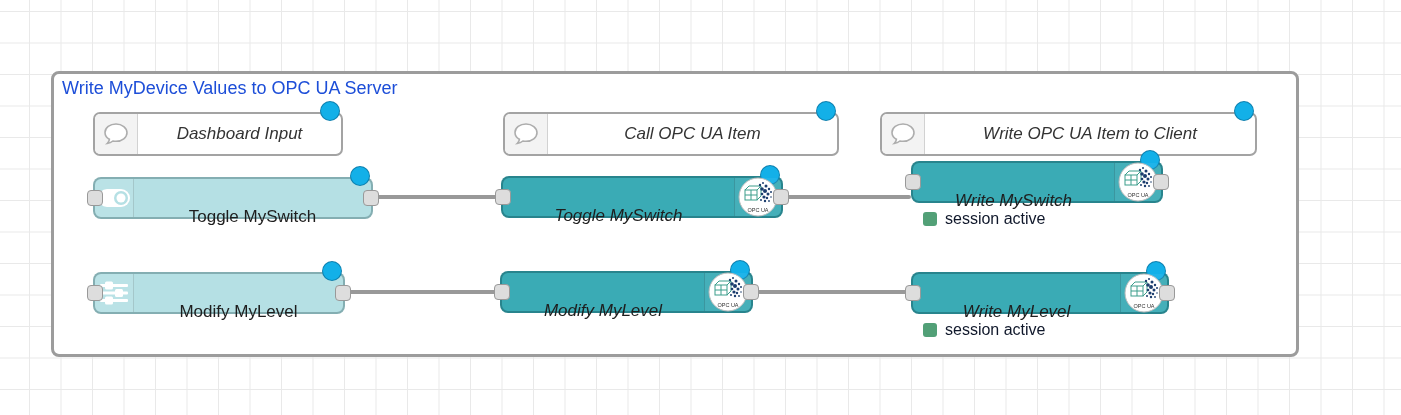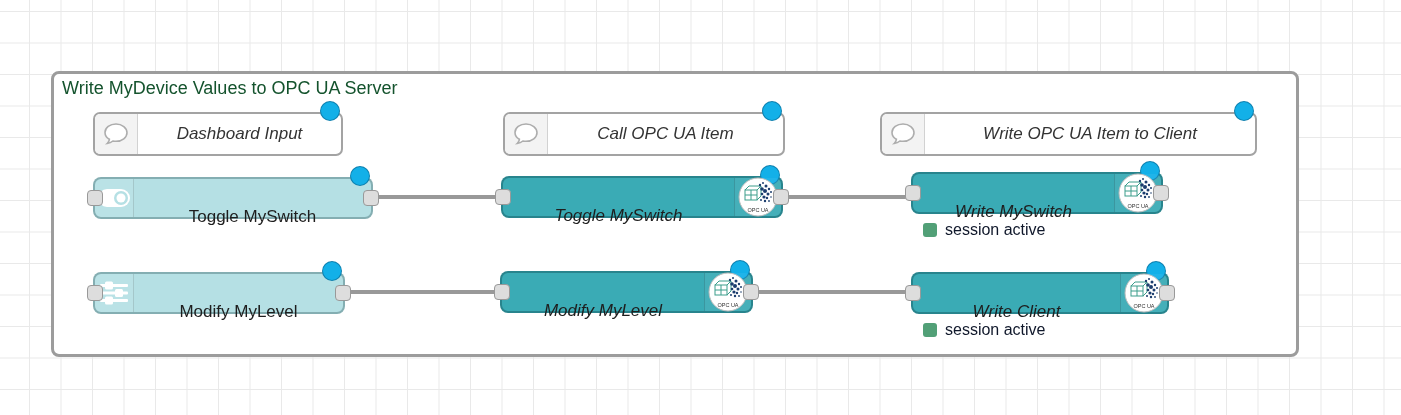--- a/index.html
+++ b/index.html
@@ -16,21 +16,21 @@
     background-size:31.5px 31.5px;
     background-position:29px 11px;
   }
   .group{
     position:absolute;left:51px;top:71px;width:1248px;height:286px;
     background:#ffffff;border:3px solid #9c9c9c;border-radius:8px;
     box-sizing:border-box;z-index:1;
   }
   .group-title{
     position:absolute;left:8px;top:4px;
-    font-size:18px;color:#14532d;white-space:nowrap;
+    font-size:18px;color:#1d4ed8;white-space:nowrap;
   }
   
   .comment{
     position:absolute;height:44px;display:flex;box-sizing:border-box;
     background:#fff;border:2px solid #a3a3a3;border-radius:7px;z-index:2;text-align:center;
   }
   .comment .cicon{
     width:42px;flex:none;background:#f3f3f3;border-right:1px solid #d2d2d2;
     border-radius:5px 0 0 5px;display:flex;align-items:center;justify-content:center;
   }
@@ -103,21 +103,21 @@
 <div class="comment" style="left:93px;top:112px;width:250px;">
   <div class="cicon">
     <svg width="26" height="24" viewBox="0 0 26 24">
       <path d="M13 2 C6.9 2 2 5.8 2 10.5 C2 13.3 3.7 15.8 6.4 17.3 C6.2 18.9 5.4 20.4 4.2 21.5 C6.4 21.3 8.4 20.4 9.9 19 C10.9 19.2 11.9 19.3 13 19.3 C19.1 19.3 24 15.4 24 10.8 C24 6.1 19.1 2 13 2 Z" fill="#fff" stroke="#adadad" stroke-width="1.6"></path>
     </svg>
   </div>
   <div class="clabel">Dashboard Input</div>
   <div class="badge"></div>
 </div>
 
-<div class="comment" style="left:503px;top:112px;width:282px;">
+<div class="comment" style="left:503px;top:112px;width:336px;">
   <div class="cicon">
     <svg width="26" height="24" viewBox="0 0 26 24">
       <path d="M13 2 C6.9 2 2 5.8 2 10.5 C2 13.3 3.7 15.8 6.4 17.3 C6.2 18.9 5.4 20.4 4.2 21.5 C6.4 21.3 8.4 20.4 9.9 19 C10.9 19.2 11.9 19.3 13 19.3 C19.1 19.3 24 15.4 24 10.8 C24 6.1 19.1 2 13 2 Z" fill="#fff" stroke="#adadad" stroke-width="1.6"></path>
     </svg>
   </div>
   <div class="clabel">Call OPC UA Item</div>
   <div class="badge"></div>
 </div>
 
 <div class="comment" style="left:880px;top:112px;width:377px;">
@@ -173,21 +173,21 @@
           <circle cx="27" cy="24" r="1.2"></circle>
           <circle cx="33" cy="20" r="0.8"></circle>
       </g>
       <text x="20" y="35" font-size="5.5" text-anchor="middle" fill="#333">OPC UA</text>
     </svg>
   </div>
   <div class="port in"></div>
   <div class="port out"></div>
 </div>
 
-<div class="node teal" style="left:911px;top:172px;width:252px;">
+<div class="node teal" style="left:911px;top:161px;width:252px;">
   <div class="nlabel">Write MySwitch</div>
   <div class="badge"></div>
   <div class="nicon-right">
     <svg width="40" height="40" viewBox="0 0 40 40">
       <circle cx="20" cy="20" r="19" fill="#fff" stroke="#bcbcbc" stroke-width="1"></circle>
       <g stroke="#3d9e8c" stroke-width="1" fill="none">
         <rect x="7" y="13" width="12" height="10"></rect>
         <path d="M7 13 L11 9 L23 9 L19 13"></path>
         <path d="M19 23 L23 19 L23 9"></path>
         <path d="M7 18 h12 M13 13 v10"></path>
@@ -269,21 +269,21 @@
           <circle cx="33" cy="20" r="0.8"></circle>
       </g>
       <text x="20" y="35" font-size="5.5" text-anchor="middle" fill="#333">OPC UA</text>
     </svg>
   </div>
   <div class="port in"></div>
   <div class="port out"></div>
 </div>
 
 <div class="node teal" style="left:911px;top:272px;width:258px;">
-  <div class="nlabel">Write Client</div>
+  <div class="nlabel">Write MyLevel</div>
   <div class="badge"></div>
   <div class="nicon-right">
     <svg width="40" height="40" viewBox="0 0 40 40">
       <circle cx="20" cy="20" r="19" fill="#fff" stroke="#bcbcbc" stroke-width="1"></circle>
       <g stroke="#3d9e8c" stroke-width="1" fill="none">
         <rect x="7" y="13" width="12" height="10"></rect>
         <path d="M7 13 L11 9 L23 9 L19 13"></path>
         <path d="M19 23 L23 19 L23 9"></path>
         <path d="M7 18 h12 M13 13 v10"></path>
       </g>

